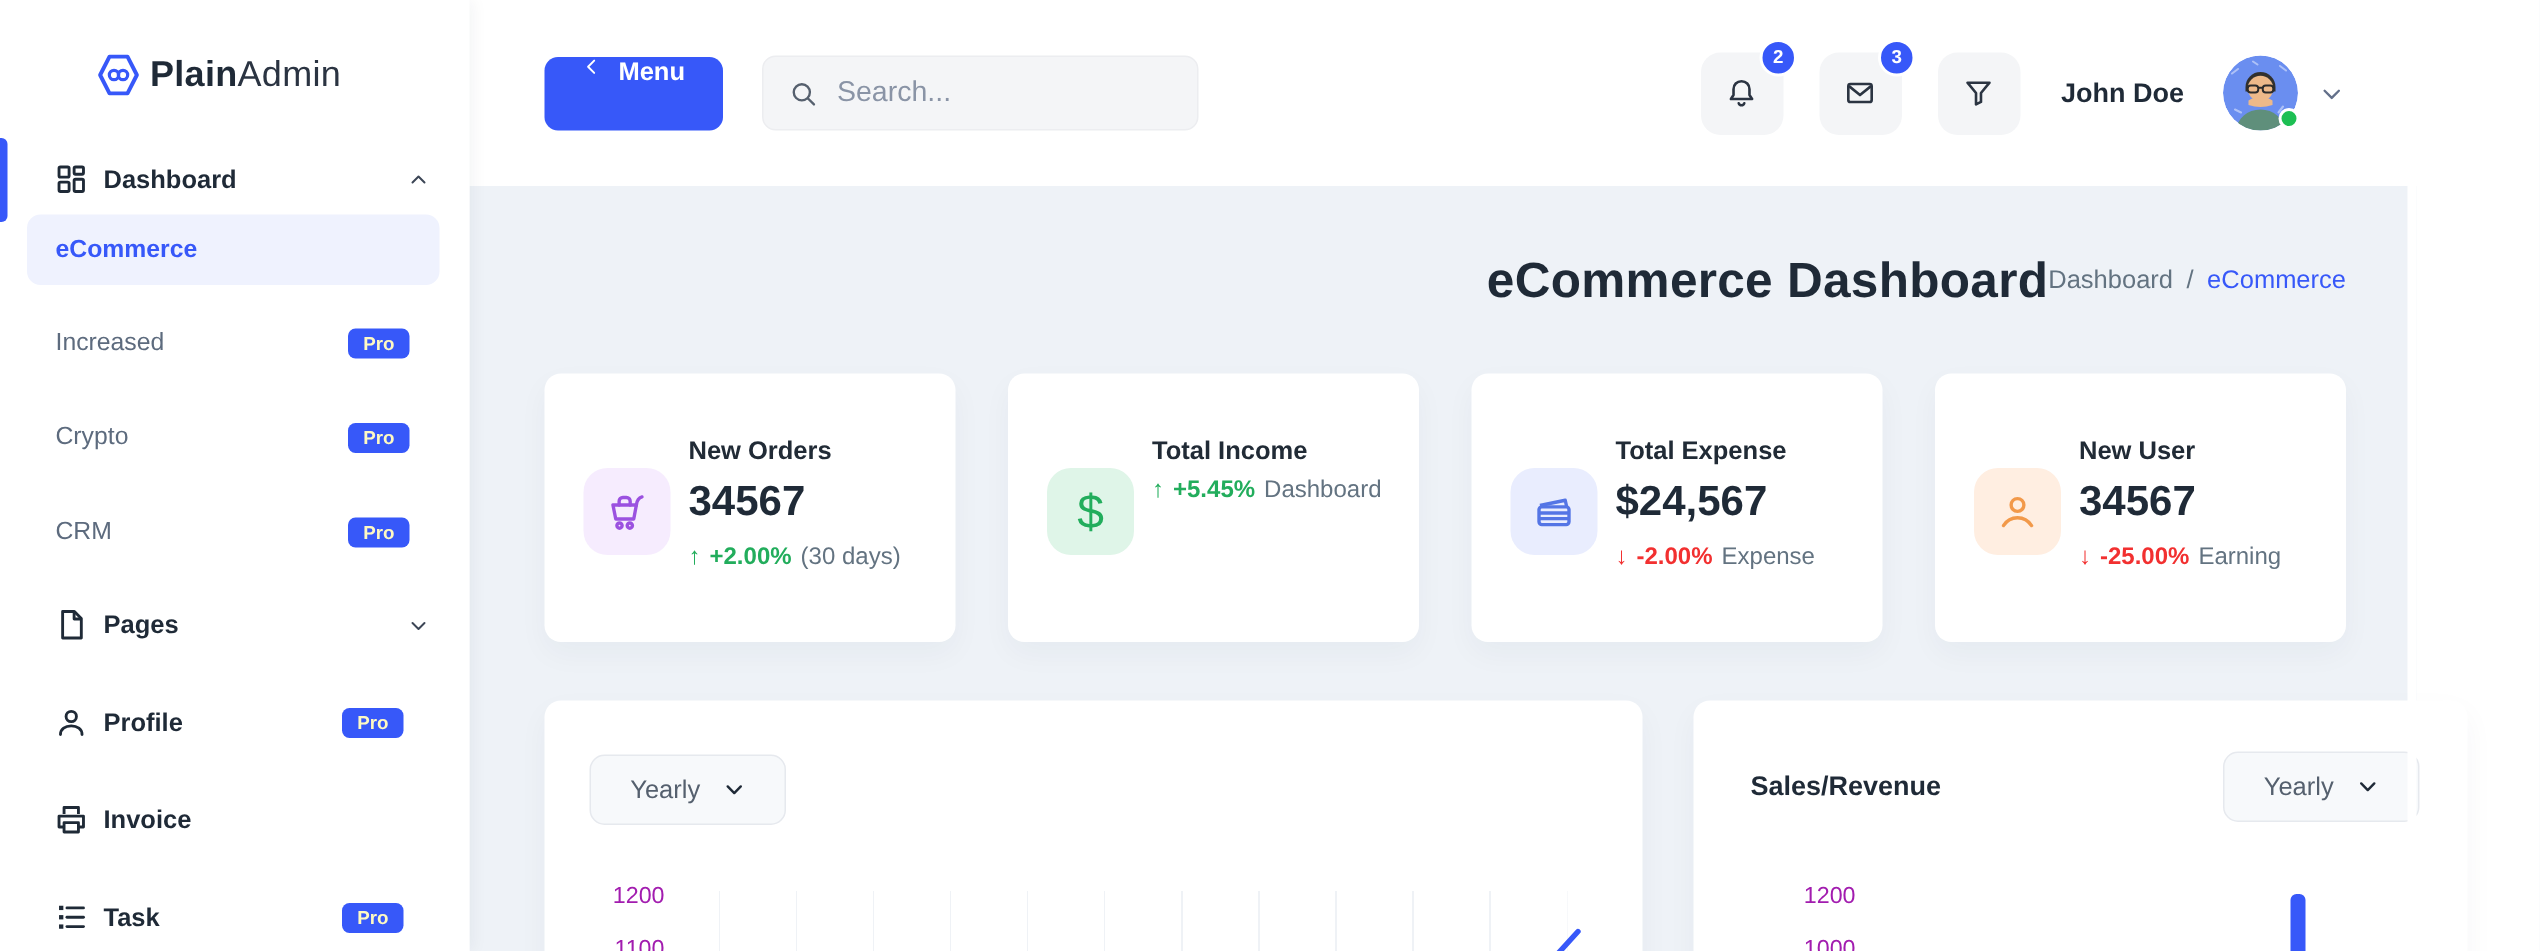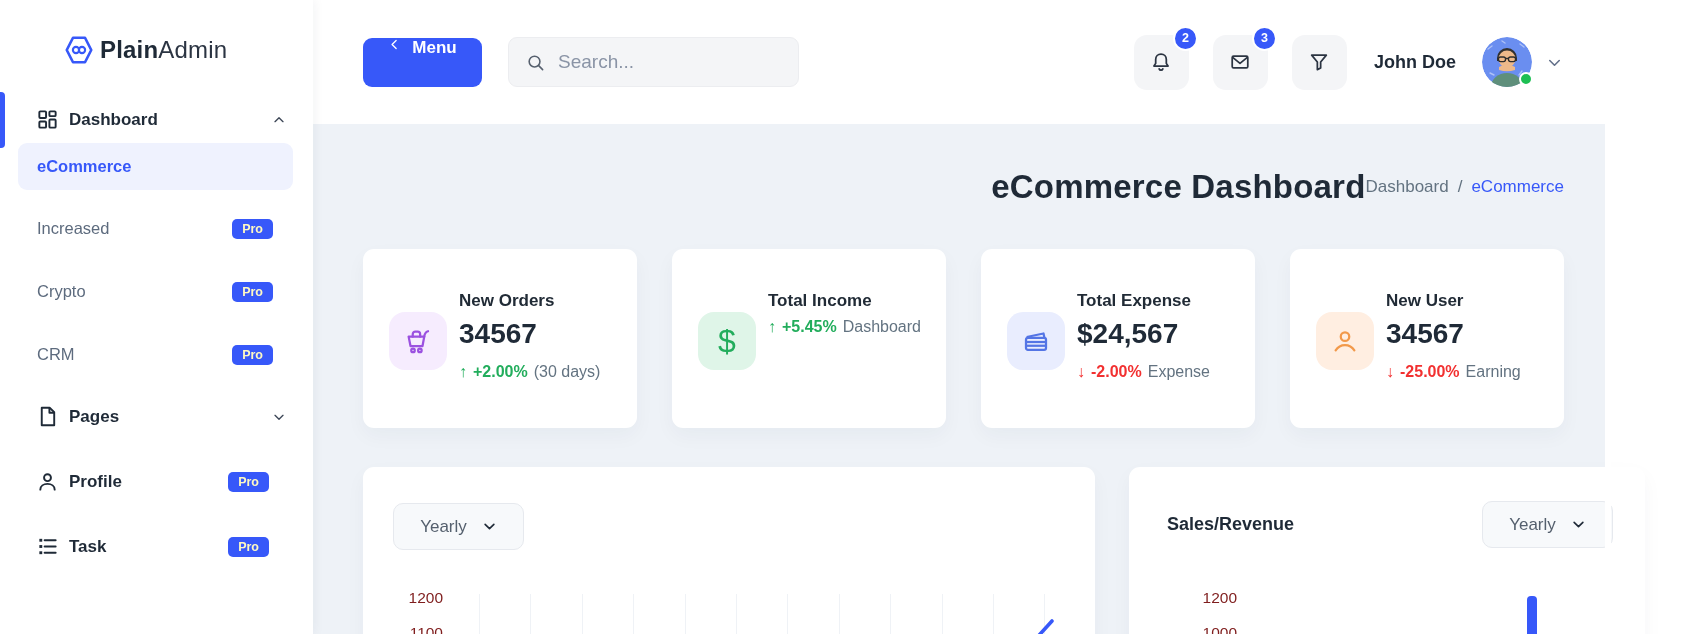--- a/index.html
+++ b/index.html
@@ -95,21 +95,21 @@
   .chart-head { display:flex; justify-content:space-between; align-items:flex-start;
     padding:30px 32px 0 30px; }
   .chart-head.centered { align-items:center; padding-top:34px; padding-left:38px; }
   .chart-title { font-size:18px; font-weight:700; color:#1F2A37; }
   .chart-total { font-size:31px; font-weight:800; color:#1F2A37; margin-top:10px; }
   .select-btn { display:flex; align-items:center; justify-content:center; gap:15px; width:131px; height:47px;
     margin-top:6px; background:#F7F9FB; border:1px solid #E6E9EE; border-radius:10px; cursor:pointer; }
   .chart-head.centered .select-btn { margin-top:0; }
   .select-btn span { font-size:17px; color:#55606E; }
   .select-btn svg { width:15px; height:15px; color:#1F2A37; }
-  .ytick { position:absolute; width:50px; text-align:right; font-size:15.5px; color:#7f1d1d; }
+  .ytick { position:absolute; width:50px; text-align:right; font-size:15.5px; color:#a21caf; }
   .yy1 { left:30px; top:122px; } .yy2 { left:30px; top:157px; }
   .ry1 { left:38px; top:122px; width:70px; } .ry2 { left:38px; top:157px; width:70px; }
   .vgrid { position:absolute; left:116px; top:127px; width:566px; height:203px;
     background:repeating-linear-gradient(to right,#EFF2F6 0px,#EFF2F6 1px,transparent 1px,transparent 51.4px); }
   .line-tip { position:absolute; left:668px; top:150px; width:24px; height:28px; }
   .bar-visible { position:absolute; left:398px; top:129px; width:10px; height:205px;
     background:#3758F9; border-radius:4px 4px 0 0; }
 
   .scroll-strip { position:absolute; right:0; top:0; width:6px; height:634px; background:#fff; z-index:9; }
 </style>
@@ -176,20 +176,28 @@
 
       <div class="nav-item mb18">
         <svg class="nicon" viewBox="0 0 24 24" fill="none" stroke="currentColor" stroke-width="2" stroke-linecap="round">
           <circle cx="12" cy="8" r="3.6"></circle>
             <path d="M4.5,20.5c0-3.8 3.3-6 7.5-6s7.5,2.2 7.5,6"></path>
         </svg>
         <span class="nlabel">Profile</span>
         <span class="pro-badge">Pro</span>
       </div>
 
+      <div class="nav-item mb18">
+        <svg class="nicon" viewBox="0 0 24 24" fill="none" stroke="currentColor" stroke-width="2" stroke-linejoin="round">
+          <path d="M7,8V3.5h10V8"></path>
+            <path d="M7,17H3.5v-7.5h17V17H17"></path>
+            <rect x="7" y="14" width="10" height="6.5"></rect>
+        </svg>
+        <span class="nlabel">Invoice</span>
+      </div>
 
       <div class="nav-item">
         <svg class="nicon" viewBox="0 0 24 24" fill="none" stroke="currentColor" stroke-width="2" stroke-linecap="round">
           <line x1="9" y1="5.5" x2="20.5" y2="5.5"></line>
             <line x1="9" y1="12" x2="20.5" y2="12"></line>
             <line x1="9" y1="18.5" x2="20.5" y2="18.5"></line>
           <rect x="3.5" y="4" width="3" height="3" fill="currentColor" stroke="none"></rect>
             <rect x="3.5" y="10.5" width="3" height="3" fill="currentColor" stroke="none"></rect>
             <rect x="3.5" y="17" width="3" height="3" fill="currentColor" stroke="none"></rect>
         </svg>

